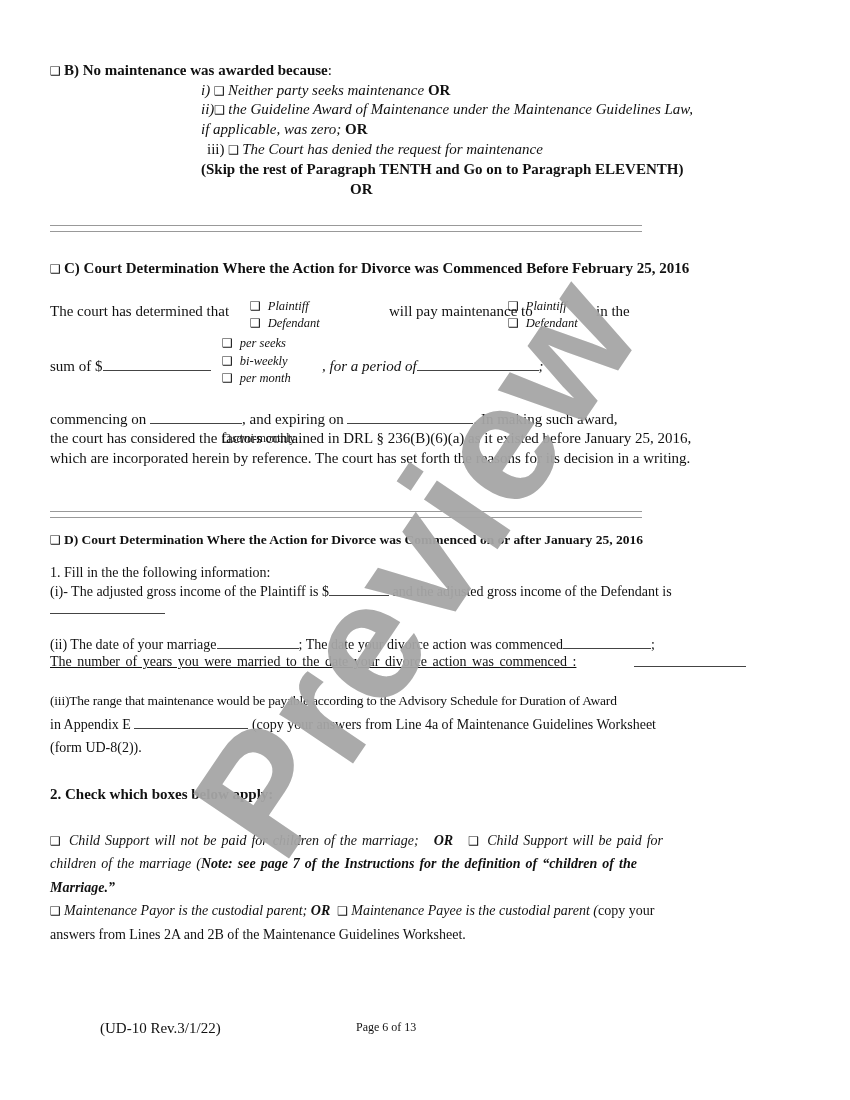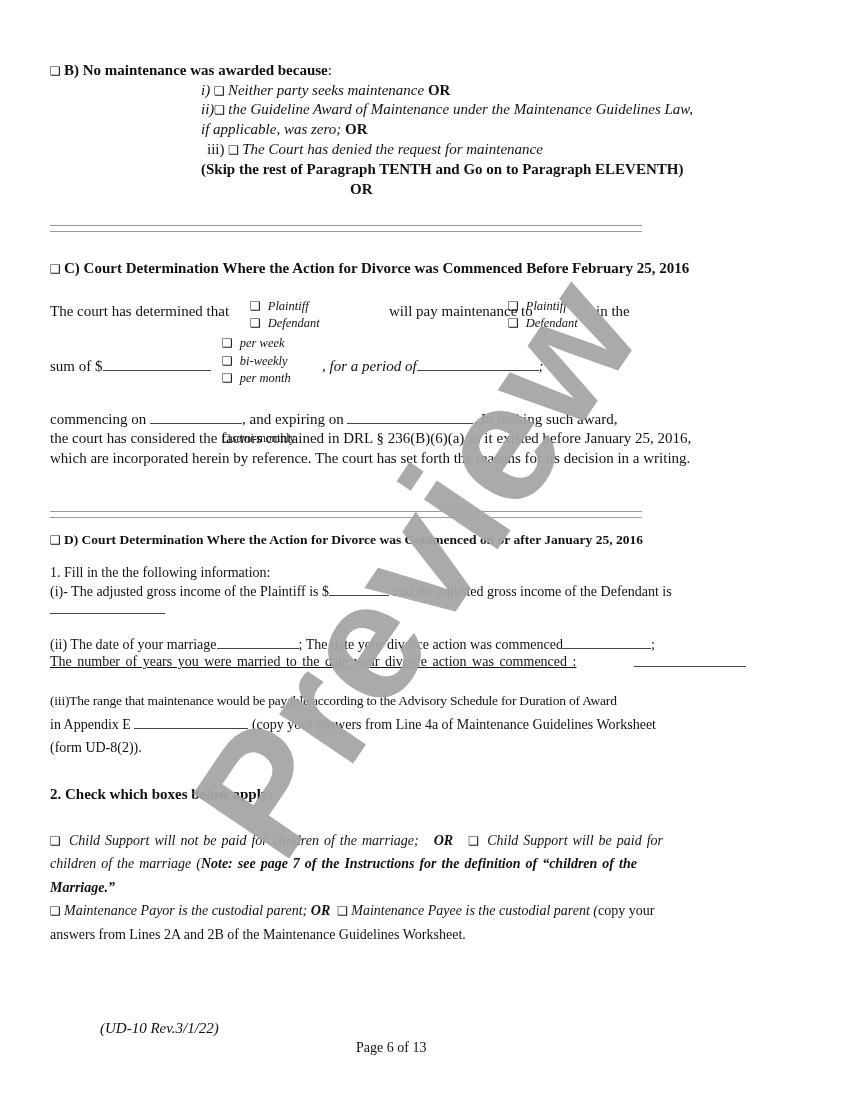--- a/index.html
+++ b/index.html
@@ -65,21 +65,21 @@
 <div class="abs" style="left:508px; top:297px; line-height:16px;">
   <div><span class="box">❑</span> <span class="small-i">Plaintiff</span></div>
   <div><span class="box">❑</span> <span class="small-i">Defendant</span></div>
 </div>
 <div class="abs" style="left:596px; top:303px;">in the</div>
 
 <div class="abs" style="left:50px; top:358px;">
   <span>sum of  $</span><span class="blank" style="width:108px;"></span>
 </div>
 <div class="abs" style="left:222px; top:334px; line-height:16.5px;">
-  <div><span class="box">❑</span> <span class="small-i">per  week</span></div>
+  <div><span class="box">❑</span> <span class="small-i">per  seeks</span></div>
   <div><span class="box">❑</span> <span class="small-i">bi-weekly</span></div>
   <div><span class="box">❑</span> <span class="small-i">per month</span></div>
   <div class="tiny"><span class="box" style="width:10px;font-size:10px;">❑</span><span class="i">semi-</span><span>monthly</span></div>
 </div>
 <div class="abs i" style="left:322px; top:358px;">
   <span>,  for a period of</span><span class="blank" style="width:122px;"></span><span>;</span>
 </div>
 
 <div class="abs" style="left:50px; top:411px;">
   <span>commencing on</span> <span class="blank" style="width:92px;"></span><span>, and expiring on</span> <span class="blank" style="width:126px;"></span><span>.   In making such award,</span>
@@ -125,16 +125,16 @@
 <div class="abs" style="left:50px; top:856px; font-size:14px; word-spacing:1.5px;">
   <span class="i">children of the marriage (</span><span class="b i">Note: see page 7 of the Instructions for the definition of “children of the</span>
 </div>
 <div class="abs b i" style="left:50px; top:880px; font-size:14px;">Marriage.”</div>
 
 <div class="abs" style="left:50px; top:903px; font-size:14px;">
   <span class="box">❑</span><span class="i">Maintenance Payor is the custodial parent;</span> <span class="b i">OR</span>&nbsp; <span class="box">❑</span><span class="i">Maintenance Payee is the custodial parent (</span><span>copy your</span>
 </div>
 <div class="abs" style="left:50px; top:927px; font-size:14px;">answers from Lines 2A and 2B of the Maintenance Guidelines Worksheet.</div>
 
-<div class="abs" style="left:100px; top:1020px; font-size:15px;font-style:italic;">(UD-10 Rev.3/1/22)</div>
-<div class="abs" style="left:356px; top:1020px; font-size:14px;margin-top:20px;">Page 6 of  13</div>
+<div class="abs" style="left:100px; top:1020px; font-size:15px;">(UD-10 Rev.3/1/22)</div>
+<div class="abs" style="left:356px; top:1020px; font-size:12px;">Page 6 of  13</div>
 
 <div class="watermark">Preview</div>
 
 </body></html>

